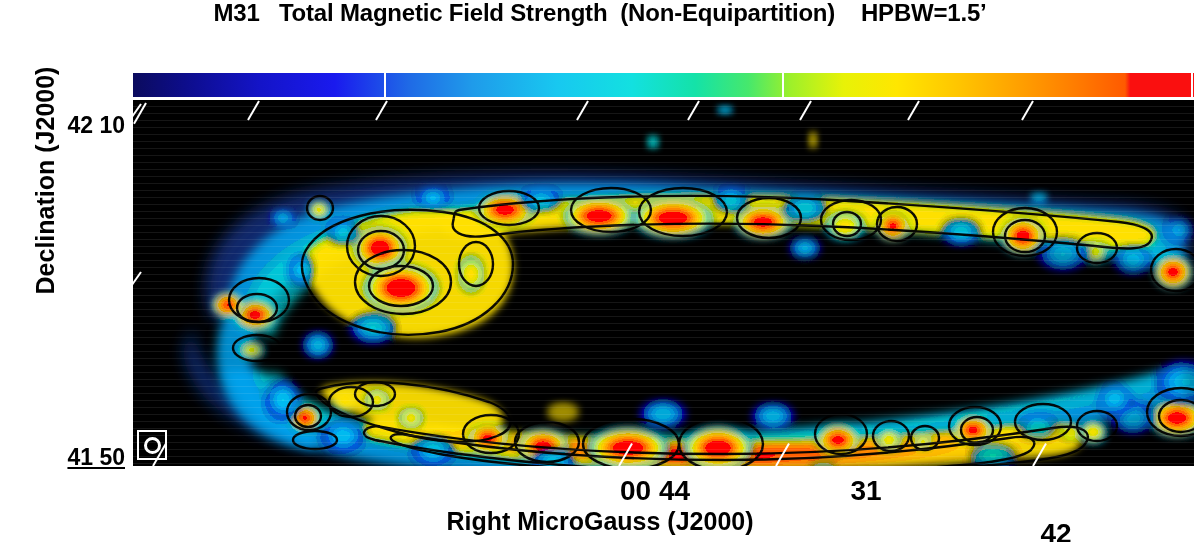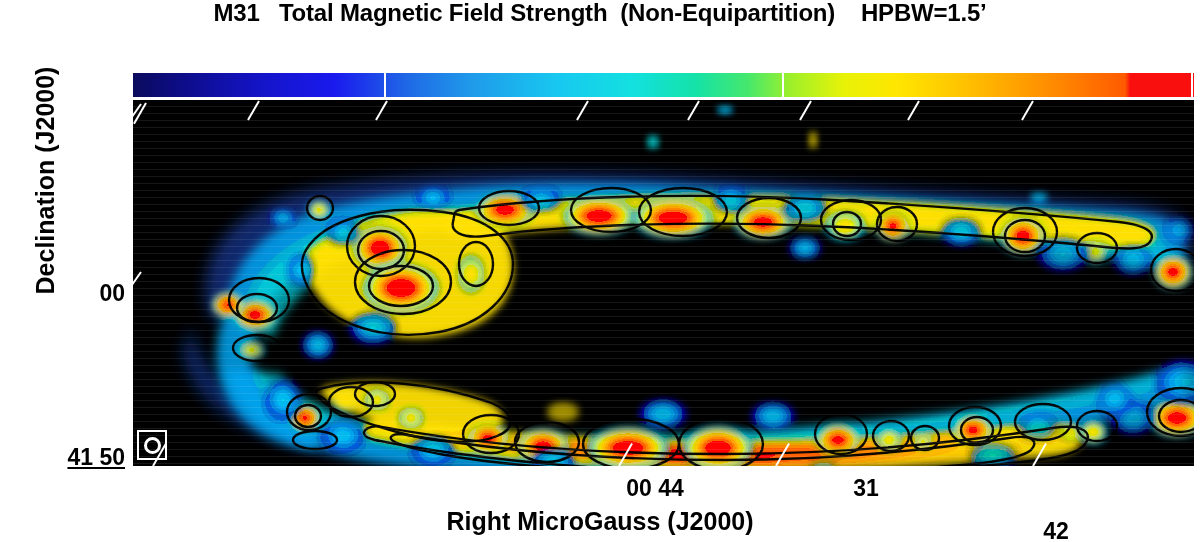--- a/index.html
+++ b/index.html
@@ -60,21 +60,21 @@
     box-sizing:border-box;
   }
 
   
   .tick{position:absolute;background:#ffffff;z-index:8;}
   .ylab-txt{
     position:absolute;font-size:23px;font-weight:bold;color:#000;
     white-space:nowrap;text-align:right;
   }
   .xlab-txt{
-    position:absolute;font-size:23px;font-weight:bold;color:#000;
+    position:absolute;font-size:28px;font-weight:bold;color:#000;
     white-space:nowrap;transform:translateX(-50%);
   }
   #ytitle{
     position:absolute;left:-105px;top:166px;width:300px;
     font-size:25px;font-weight:bold;color:#000;
     text-align:center;transform:rotate(-90deg);transform-origin:center center;
     white-space:nowrap;
   }
   #xtitle{
     position:absolute;left:0;top:507px;width:1200px;
@@ -382,21 +382,21 @@
   <div class="tick" style="left:1032px;top:101px;width:2px;height:22px;transform:rotate(30deg);transform-origin:top center;"></div>
 
   <div class="tick" style="left:140px;top:104px;width:2px;height:26px;transform:rotate(35deg);transform-origin:top center;"></div>
   <div class="tick" style="left:140px;top:272px;width:2px;height:26px;transform:rotate(35deg);transform-origin:top center;"></div>
 
   <div class="tick" style="left:152px;top:440px;width:2px;height:26px;transform:rotate(30deg);transform-origin:bottom center;"></div>
   <div class="tick" style="left:618px;top:440px;width:2px;height:26px;transform:rotate(30deg);transform-origin:bottom center;"></div>
   <div class="tick" style="left:775px;top:440px;width:2px;height:26px;transform:rotate(30deg);transform-origin:bottom center;"></div>
   <div class="tick" style="left:1032px;top:440px;width:2px;height:26px;transform:rotate(30deg);transform-origin:bottom center;"></div>
 
-  <div class="ylab-txt" style="left:20px;top:280px;width:105px;">00</div>
+  <div class="ylab-txt" style="left:20px;top:112px;width:105px;">42 10</div>
   <div class="ylab-txt" style="left:20px;top:444px;width:105px;text-decoration:underline;">41 50</div>
 
   <div class="xlab-txt" style="left:655px;top:475px;">00 44</div>
   <div class="xlab-txt" style="left:866px;top:475px;">31</div>
   <div class="xlab-txt" style="left:1056px;top:475px;margin-top:43px;">42</div>
 
   <div id="ytitle">Declination (J2000)</div>
   <div id="xtitle">Right MicroGauss (J2000)</div>
 
 </div>

